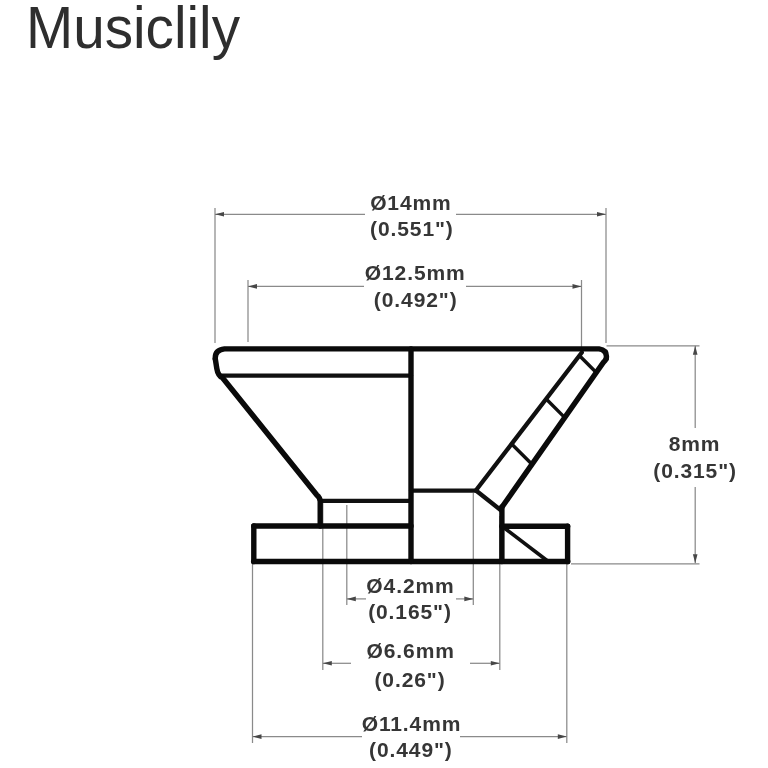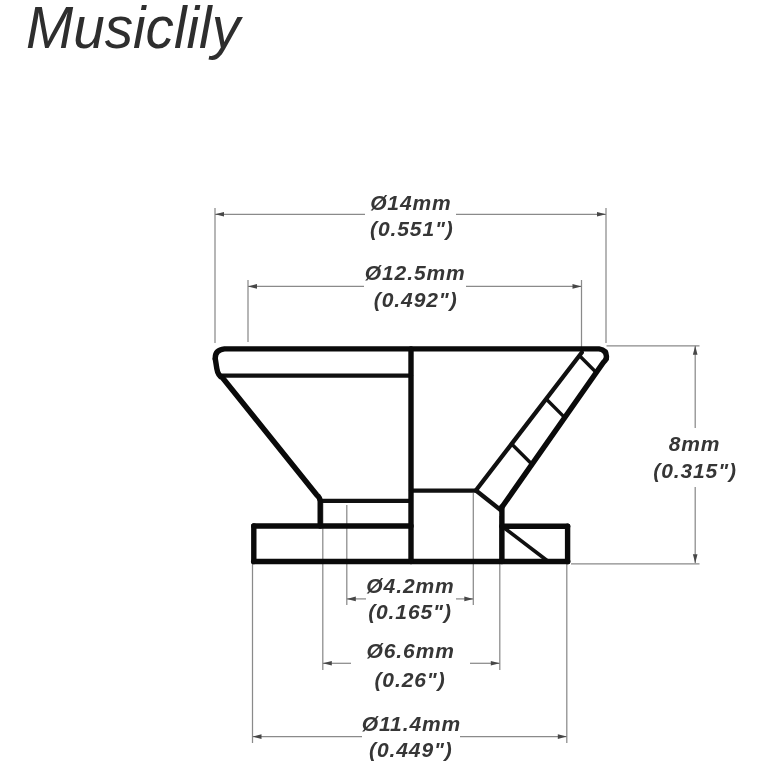--- a/index.html
+++ b/index.html
@@ -1,16 +1,16 @@
 <!DOCTYPE html>
 <html><head>
 <meta charset="utf-8">
 <style>
   html,body{margin:0;padding:0;background:#ffffff;}
-  .wrap{width:768px;height:768px;position:relative;background:#ffffff;overflow:hidden;font-style:italic;}
+  .wrap{width:768px;height:768px;position:relative;background:#ffffff;overflow:hidden;}
   svg{display:block;}
   text{font-family:"Liberation Sans",sans-serif;}
 </style>
 </head>
 <body>
 <div class="wrap">
 <svg width="768" height="768" viewBox="0 0 768 768">
   <rect x="0" y="0" width="768" height="768" fill="#ffffff"></rect>
 
   <text x="26" y="48.4" font-size="60" font-weight="400" fill="#2e2e2e" textLength="214" lengthAdjust="spacingAndGlyphs">Musiclily</text>

